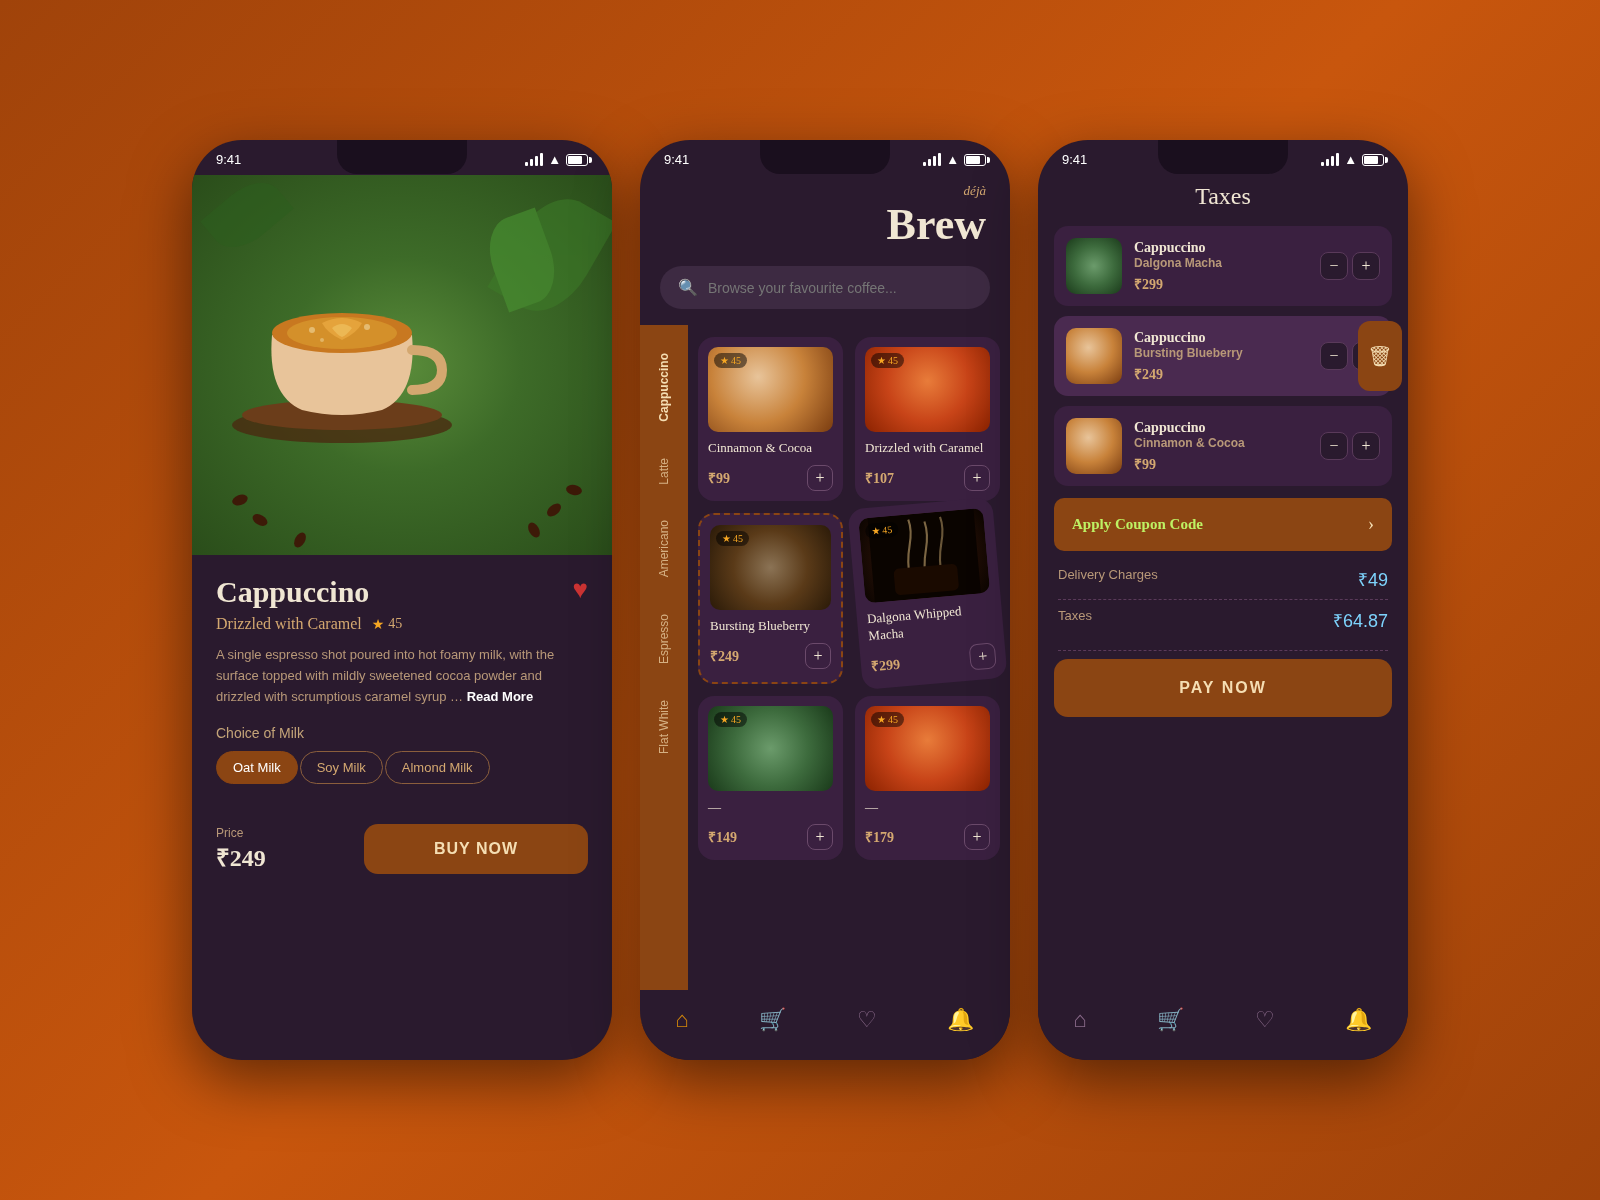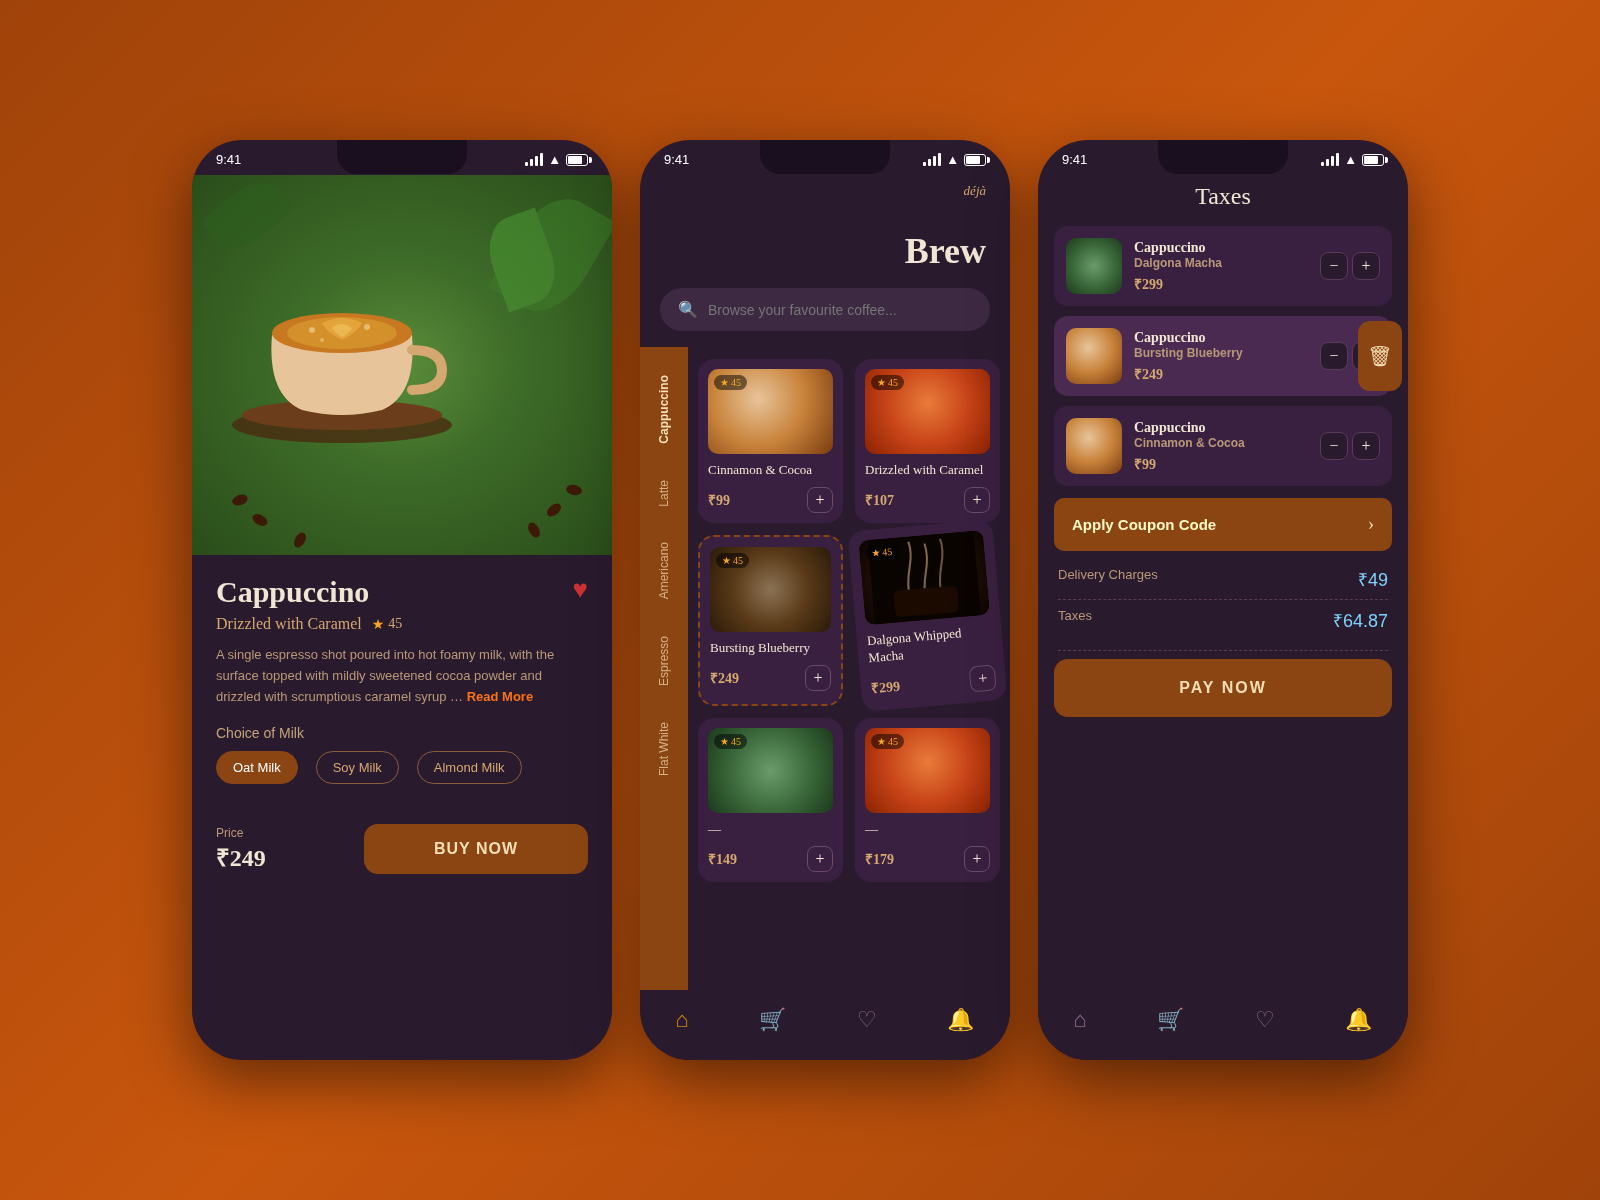--- a/index.html
+++ b/index.html
@@ -119,24 +119,24 @@
     .star-rating { display: flex; align-items: center; gap: 4px; }
     .star { color: #f5a623; font-size: 14px; }
     .rating-num { color: #d4a870; font-size: 14px; }
     .description {
       color: #b89878;
       font-size: 13px;
       line-height: 1.6;
       margin-bottom: 18px;
       font-family: sans-serif;
     }
-    .read-more { color: #f97316; font-weight: bold; cursor: pointer; }
+    .read-more { color: #ffffff; font-weight: bold; cursor: pointer; }
     .milk-section { margin-bottom: 20px; }
     .milk-label { color: #c4a478; font-size: 14px; margin-bottom: 10px; font-family: sans-serif; }
-    .milk-options { display: flex; gap: 18px; }
+    .milk-options { display: flex; gap: 2px; }
     .milk-btn {
       padding: 8px 16px;
       border-radius: 20px;
       border: 1.5px solid #8b5e3c;
       background: transparent;
       color: #d4a870;
       font-size: 13px;
       cursor: pointer;
       font-family: sans-serif;
     }
@@ -160,21 +160,21 @@
       cursor: pointer;
       letter-spacing: 1px;
     }
 
     
     .app-header {
       padding: 8px 24px 16px;
       text-align: right;
     }
     .app-logo-small { color: #d4a870; font-size: 13px; font-style: italic; }
-    .app-logo-big { color: #f0e6d3; font-size: 36px; font-weight: bold; margin-top: 31px; }
+    .app-logo-big { color: #f0e6d3; font-size: 44px; font-weight: bold; }
 
     .search-bar {
       margin: 0 20px 16px;
       display: flex;
       align-items: center;
       background: #3d2a42;
       border-radius: 25px;
       padding: 12px 18px;
       gap: 10px;
     }
@@ -394,21 +394,21 @@
     .coupon-btn {
       margin: 12px 16px;
       background: #8b4513;
       border-radius: 10px;
       padding: 16px 18px;
       display: flex;
       align-items: center;
       justify-content: space-between;
       cursor: pointer;
     }
-    .coupon-text { color: #fef9c3; font-size: 15px; font-weight: bold; font-family: Liberation Sans, sans-serif; }
+    .coupon-text { color: #bef264; font-size: 15px; font-weight: bold; font-family: Liberation Serif, serif; }
     .coupon-arrow { color: #f5deb3; font-size: 18px; }
 
     .charge-section { padding: 4px 20px 12px; }
     .charge-row {
       display: flex;
       justify-content: space-between;
       margin-bottom: 6px;
     }
     .charge-label { color: #b89878; font-size: 13px; font-family: sans-serif; }
     .charge-val { color: #7dd3fc; font-size: 18px; font-family: Liberation Sans, sans-serif; }

